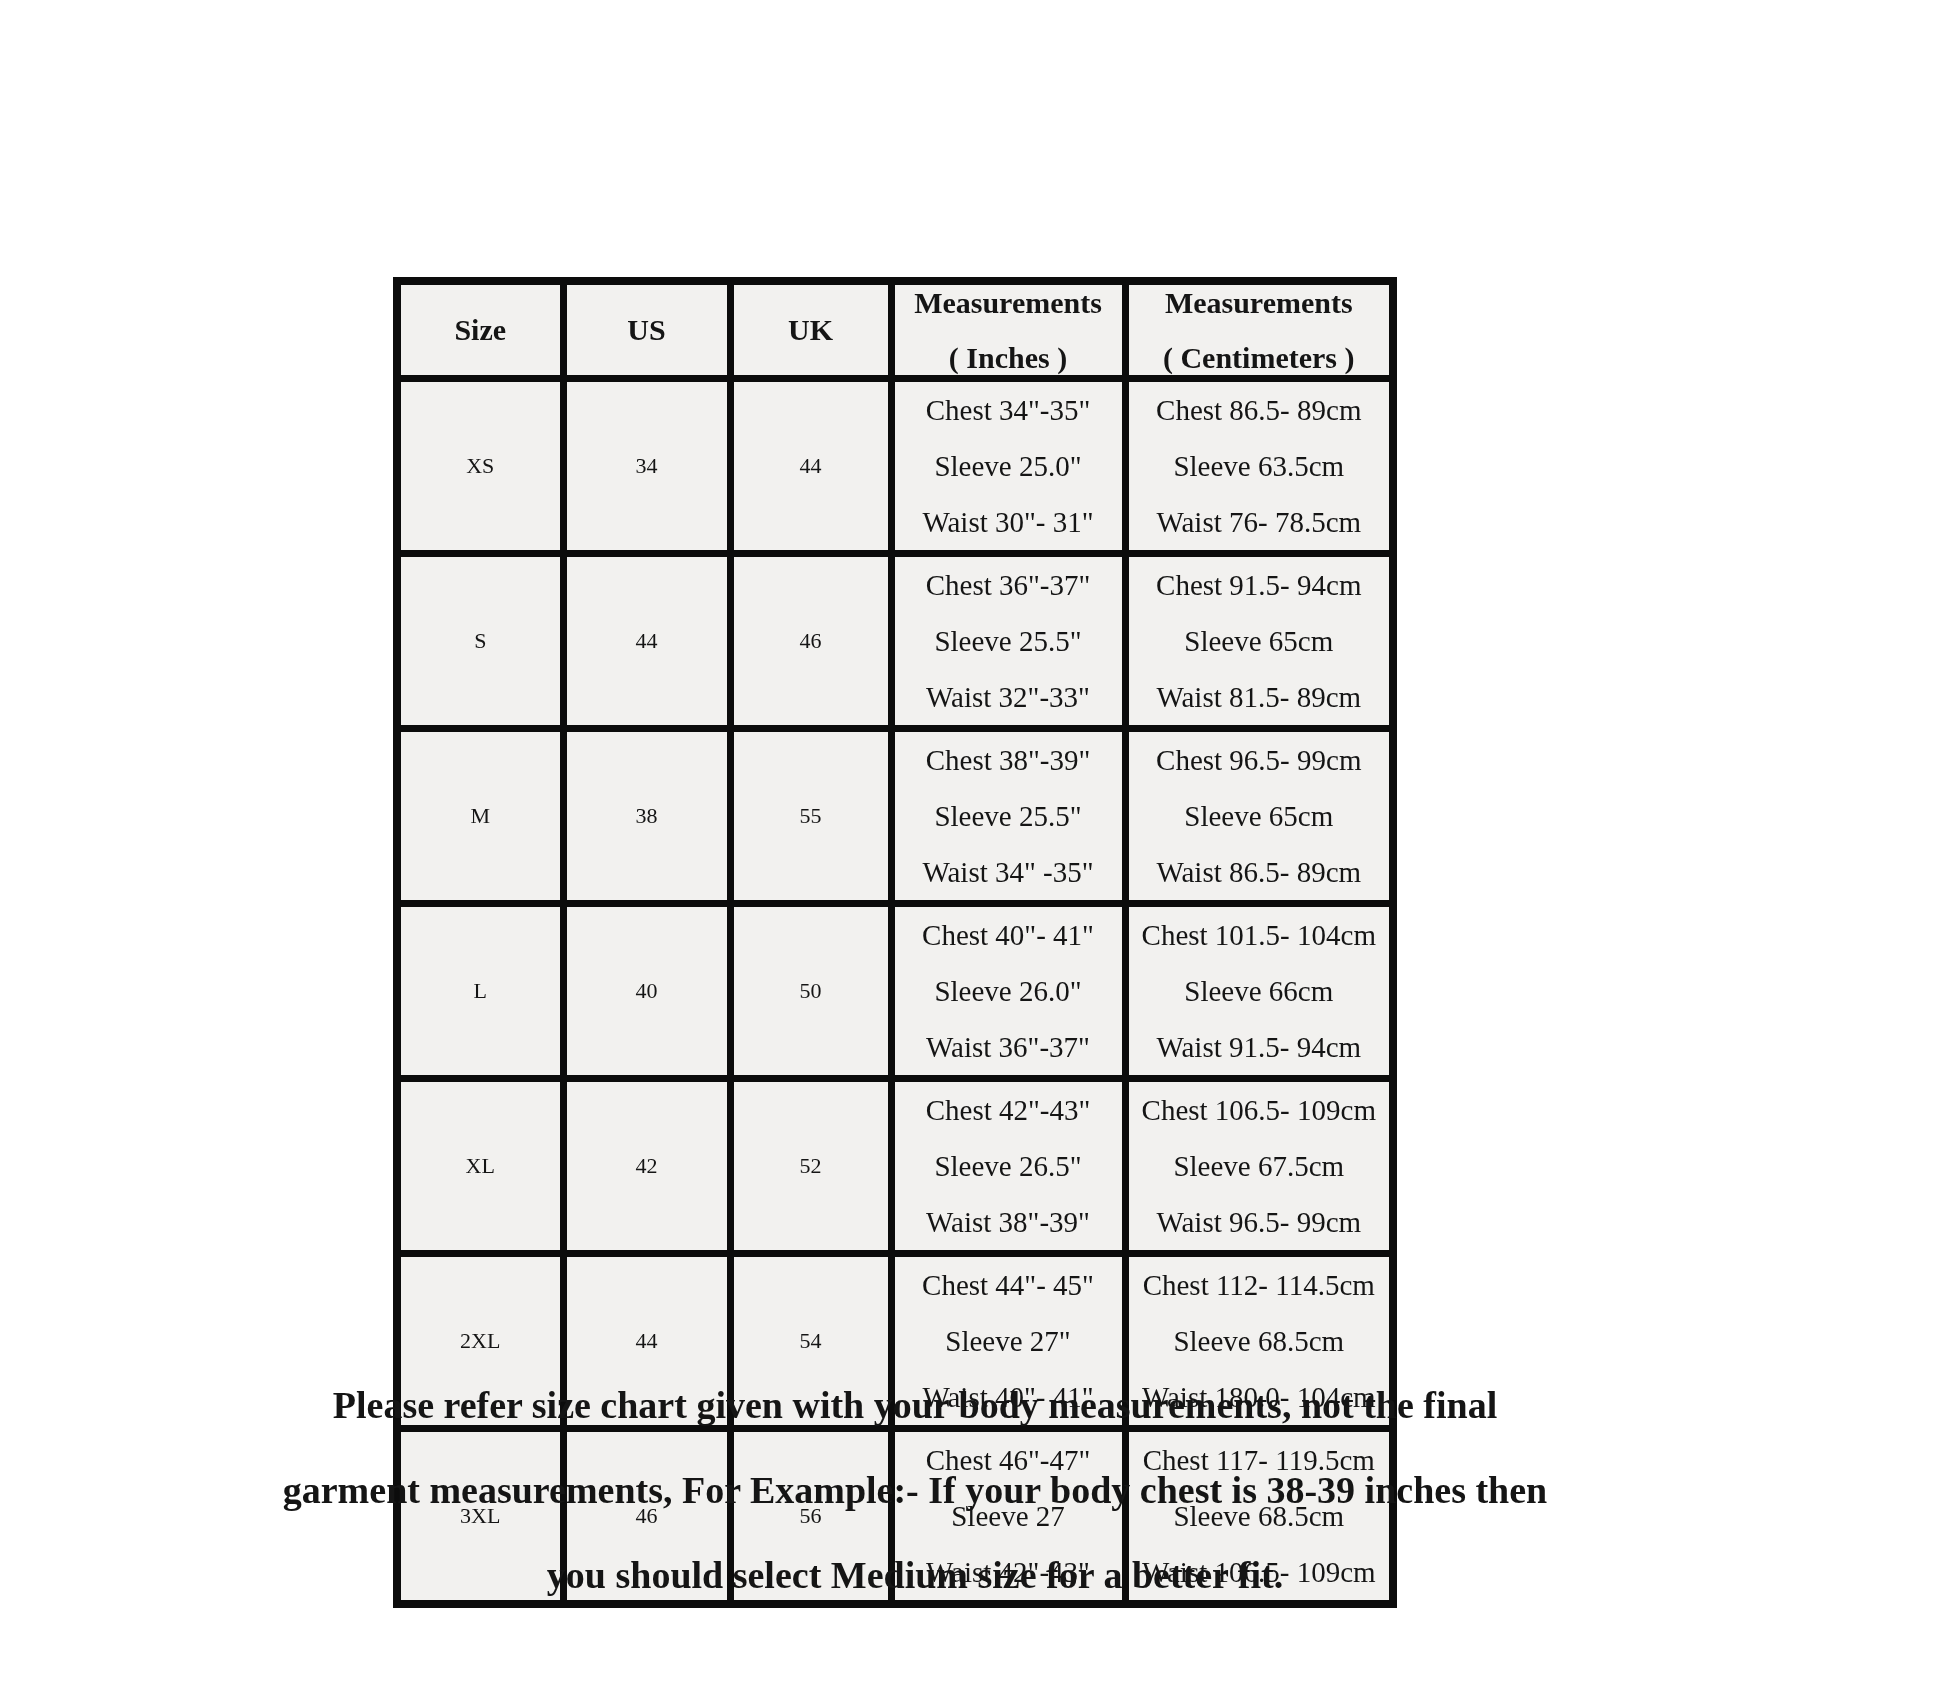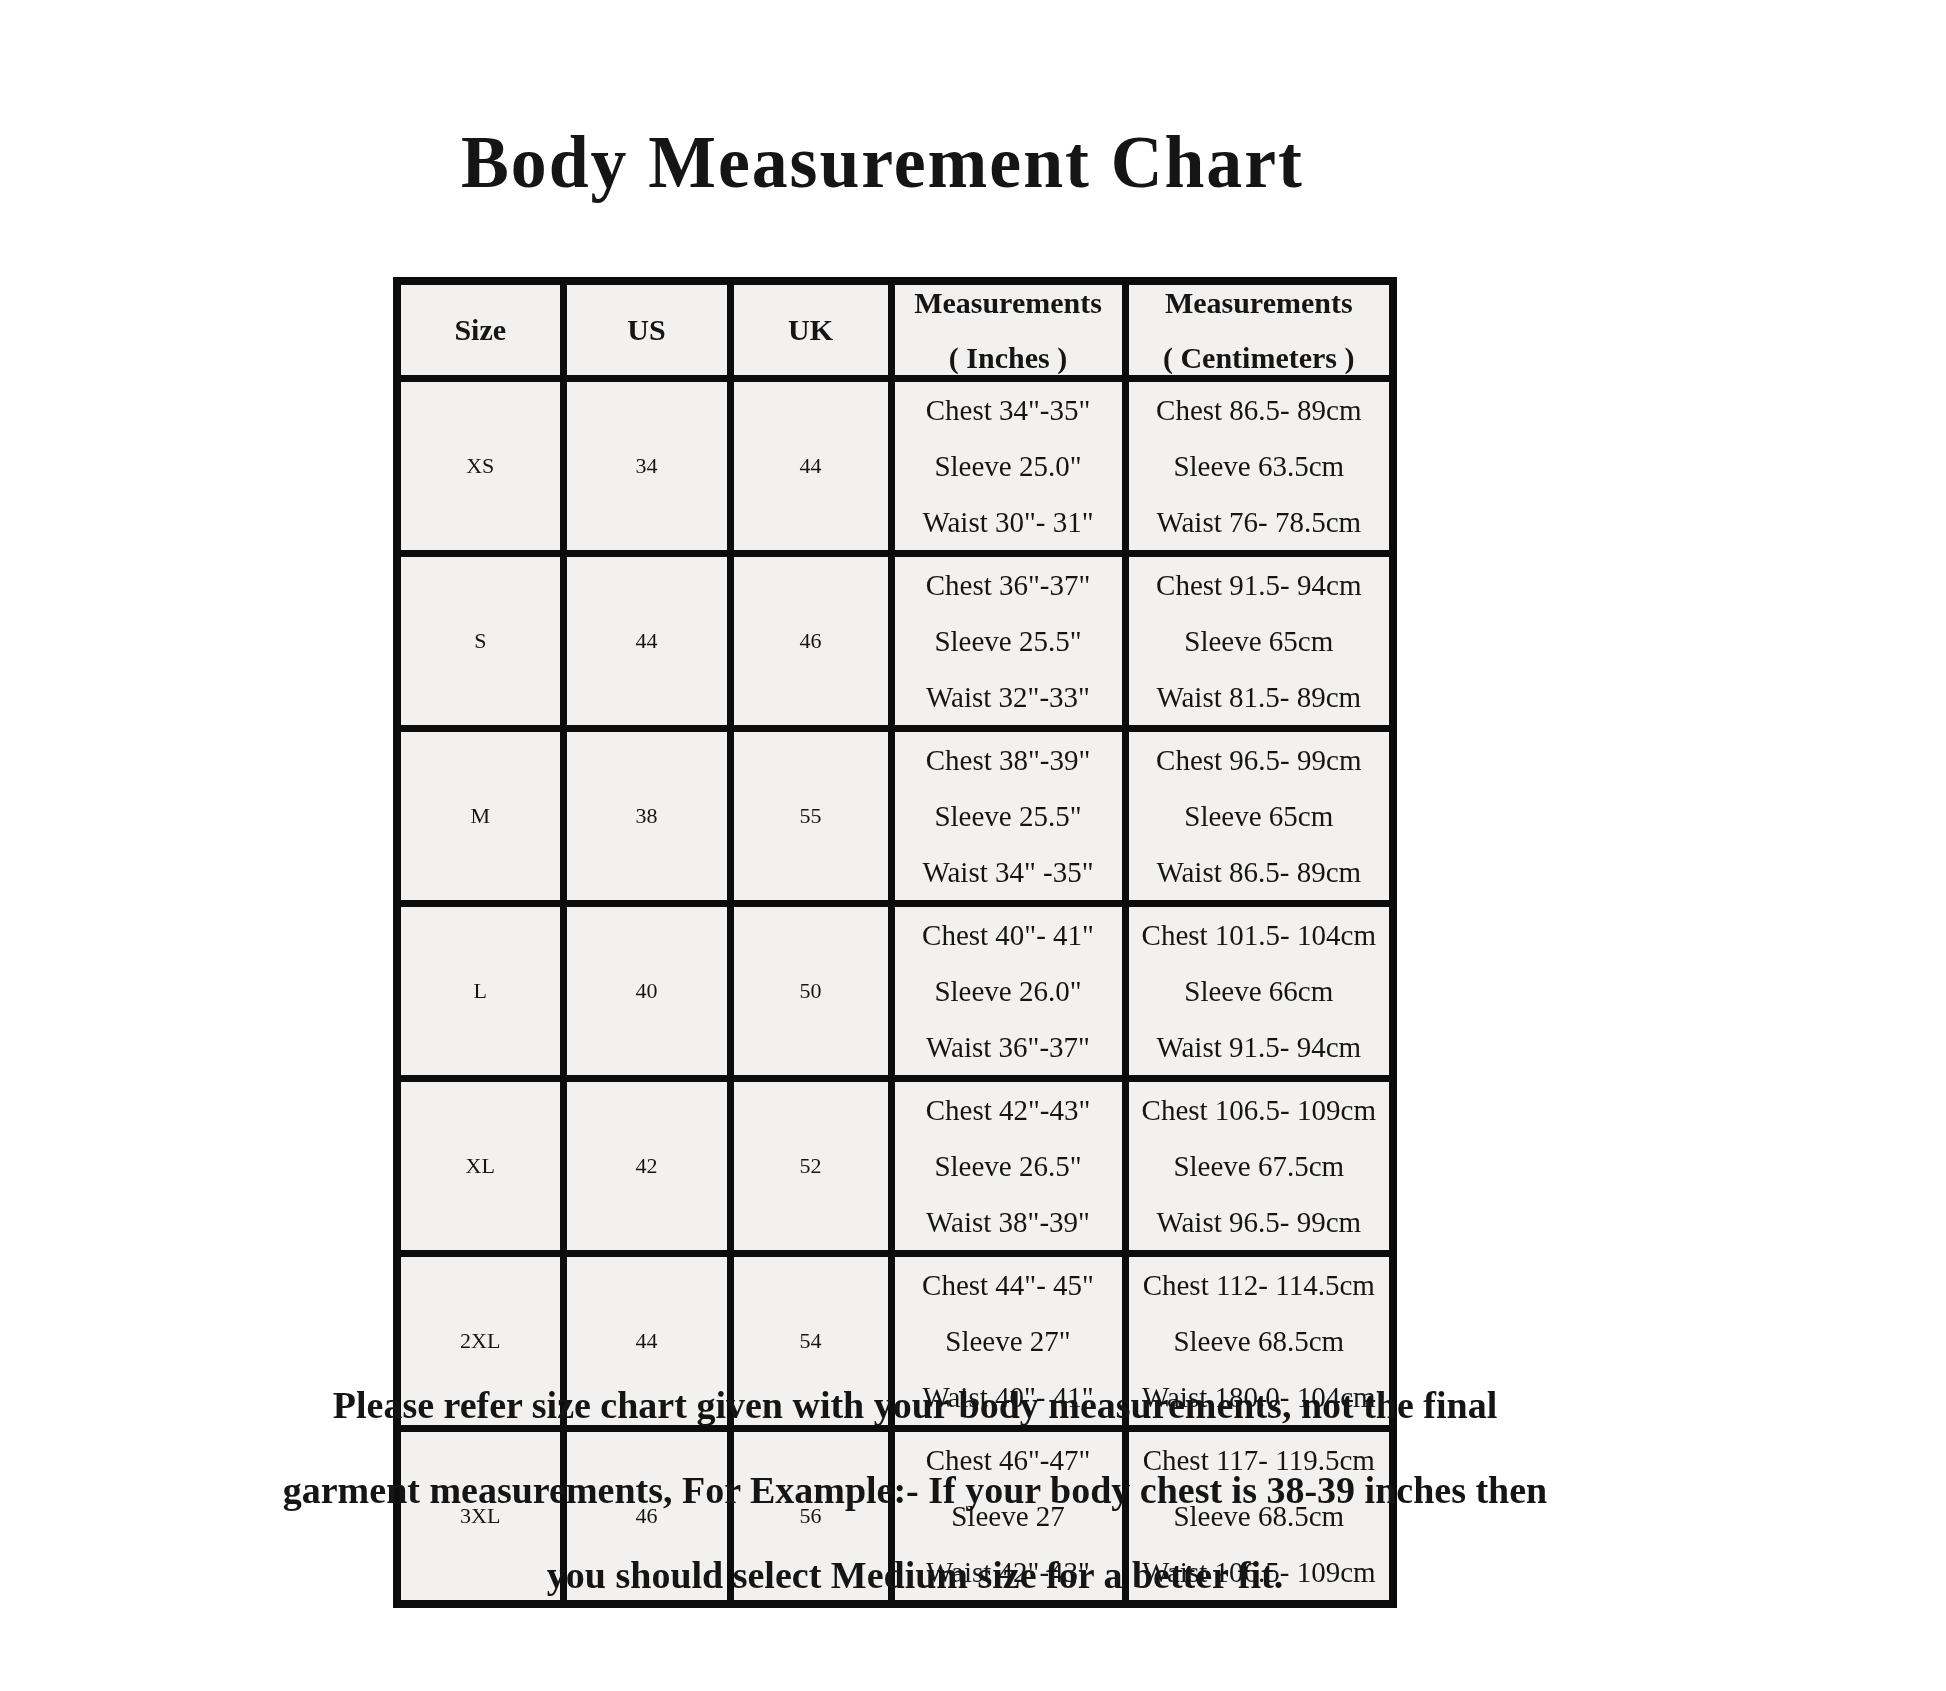--- a/index.html
+++ b/index.html
@@ -81,23 +81,20 @@
     font-size: 38px;
     font-weight: 700;
     white-space: nowrap;
   }
 </style>
 </head>
 <body>
 
 <div class="page">
 
-  <div class="title">
-    <span>Body Measurement Chart</span>
-  </div>
 
   <div class="table-wrap">
     <table class="size-chart">
       <colgroup>
         <col style="width:166px">
           <col style="width:167px">
           <col style="width:161px">
           <col style="width:234px">
           <col style="width:268px">
       </colgroup>

